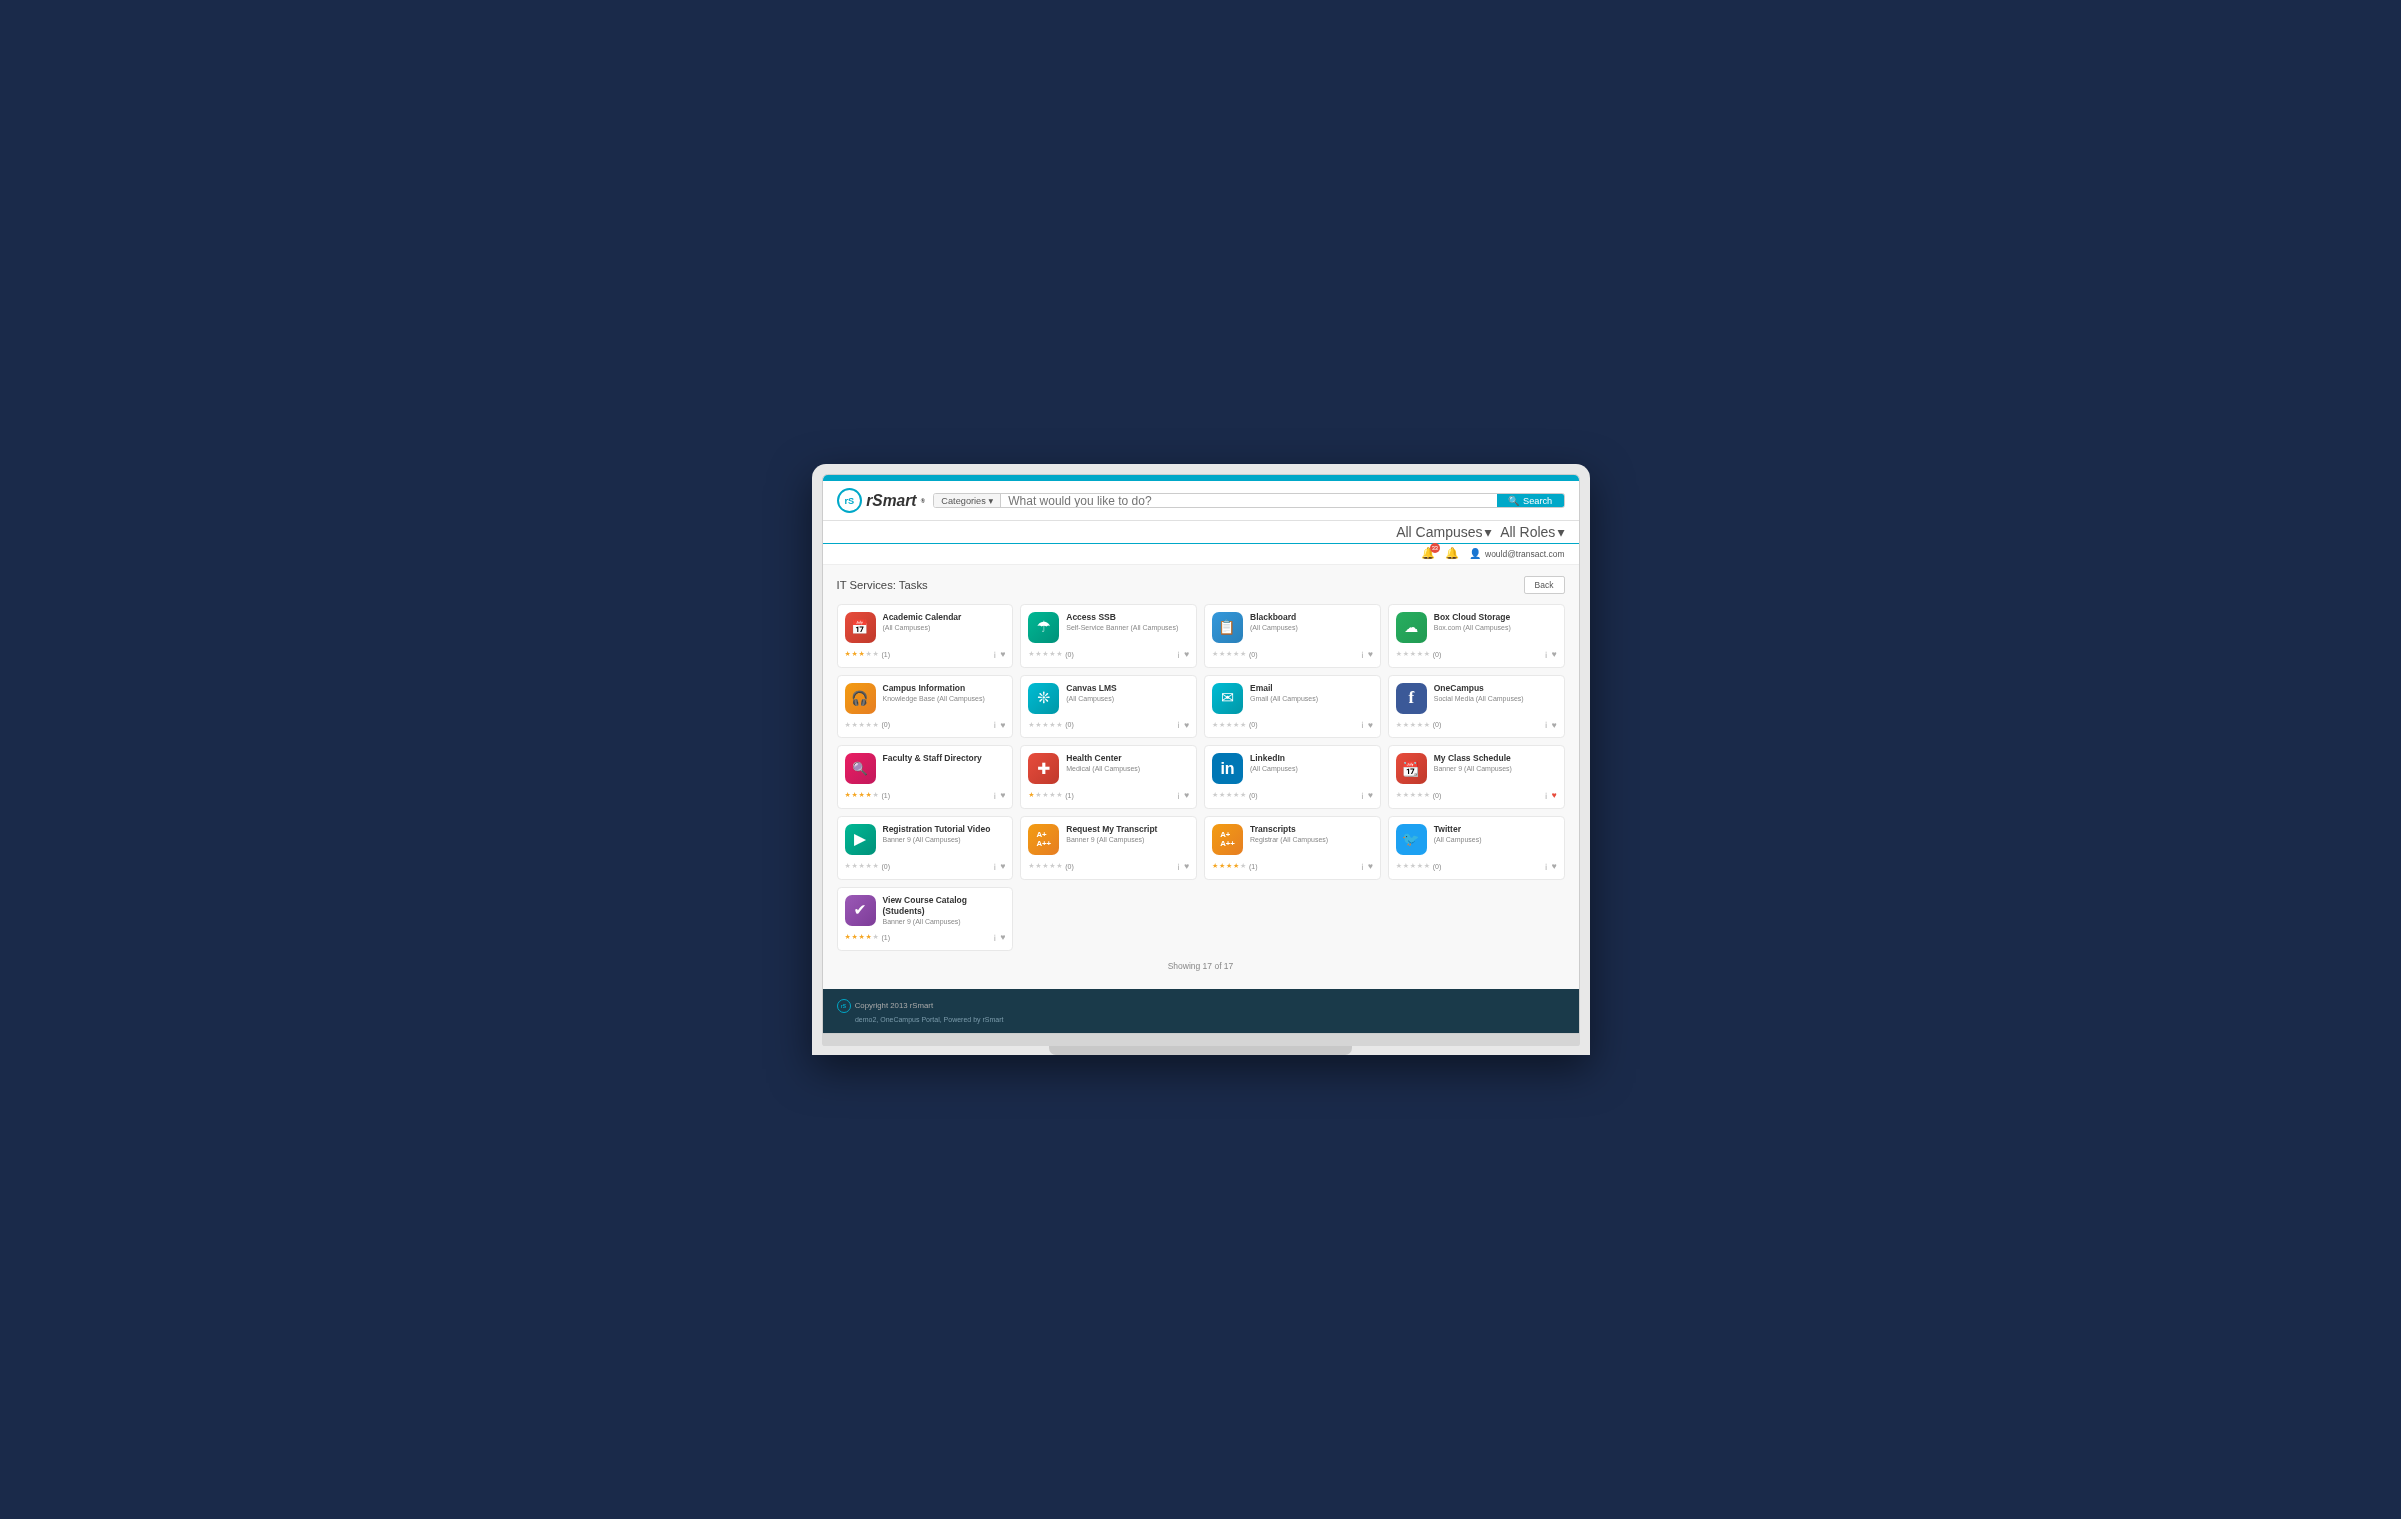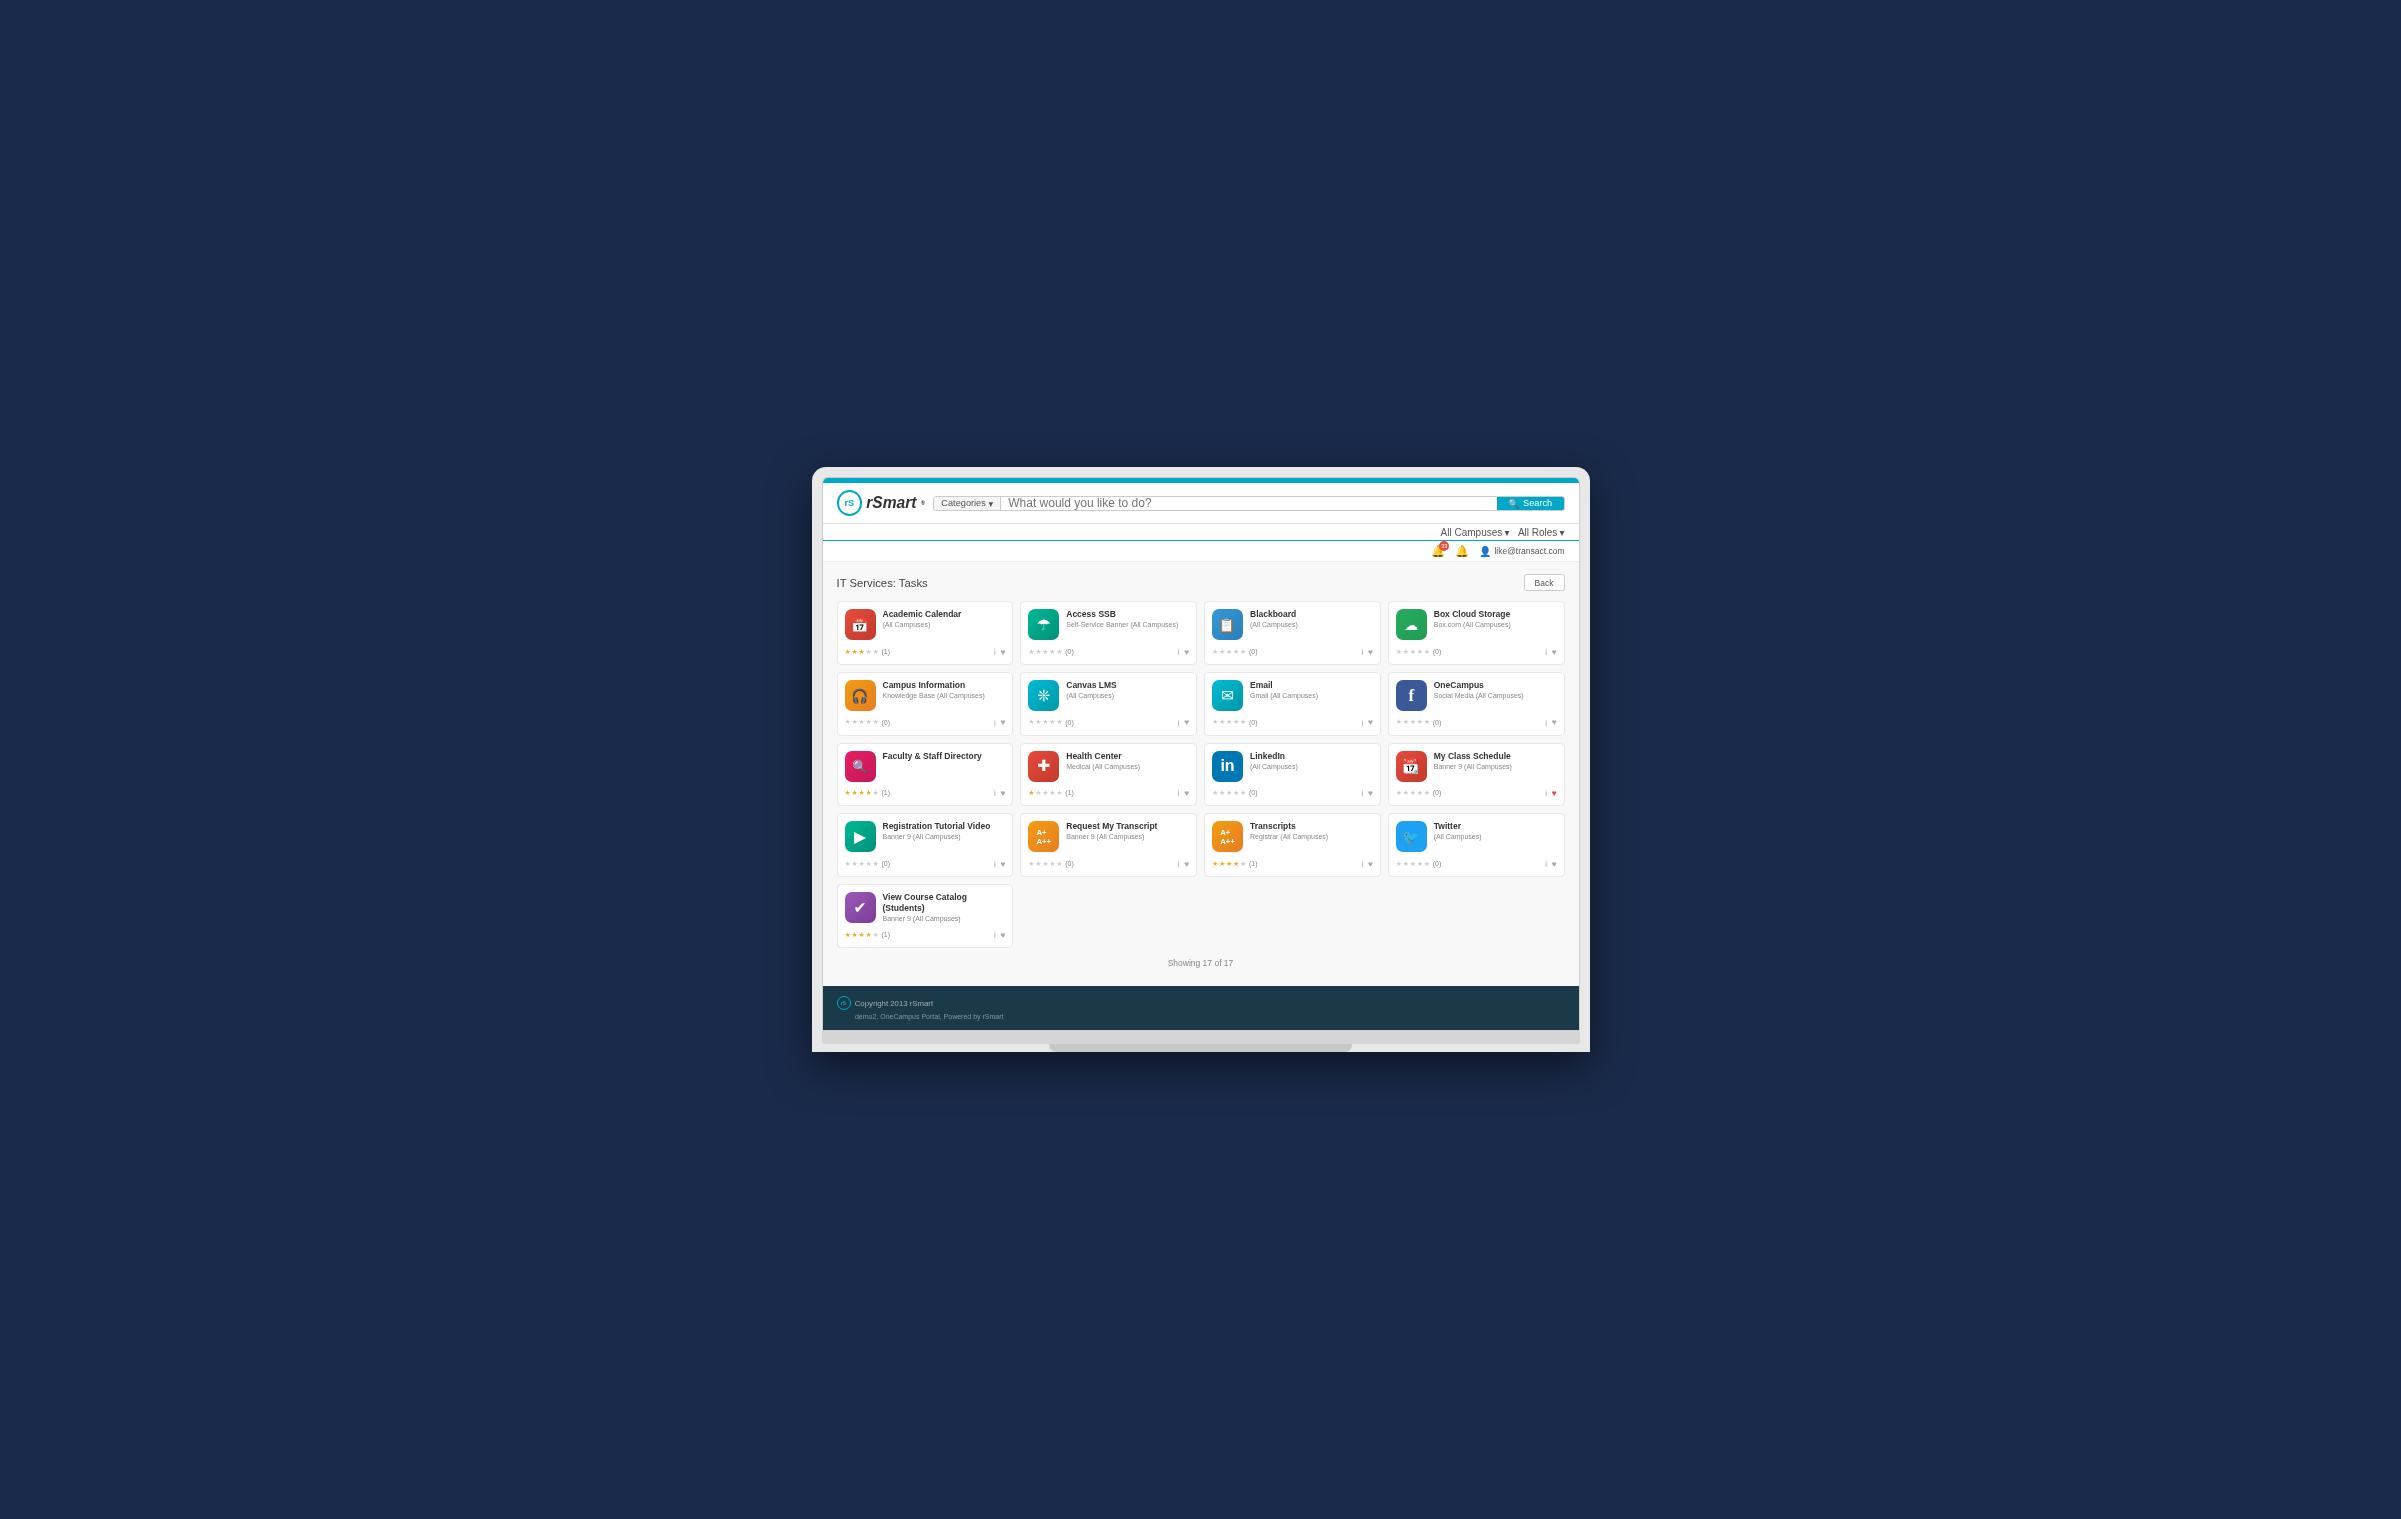--- a/index.html
+++ b/index.html
@@ -103,21 +103,21 @@
     .sub-header {
       background: #fff;
       padding: 2.8px 14px;
       display: flex;
       justify-content: flex-end;
       align-items: center;
       gap: 8.5px;
       border-bottom: 1.4px solid #00a8c8;
     }
     .filter-btn {
-      font-size: 10px;
+      font-size: 14px;
       color: #555;
       cursor: pointer;
       display: flex;
       align-items: center;
       gap: 2.1px;
     }
     .user-bar {
       background: #fff;
       padding: 3.5px 14px;
       display: flex;
@@ -335,21 +335,21 @@
     </div>
 
     <div class="user-bar">
       <div class="notif-icon">
         <span style="font-size:11.3px;">🔔</span>
         <span class="notif-badge">33</span>
       </div>
       <div style="font-size:11.3px;">🔔</div>
       <div class="user-email">
         <span style="font-size:10px;">👤</span>
-        <span>like@transact.com</span>
+        <span>would@transact.com</span>
       </div>
     </div>
 
     <div class="main-content">
       <div class="page-header">
         <span class="page-title">IT Services: Tasks</span>
         <button class="back-btn">Back</button>
       </div>
 
       <div class="cards-grid" id="cards-container">

